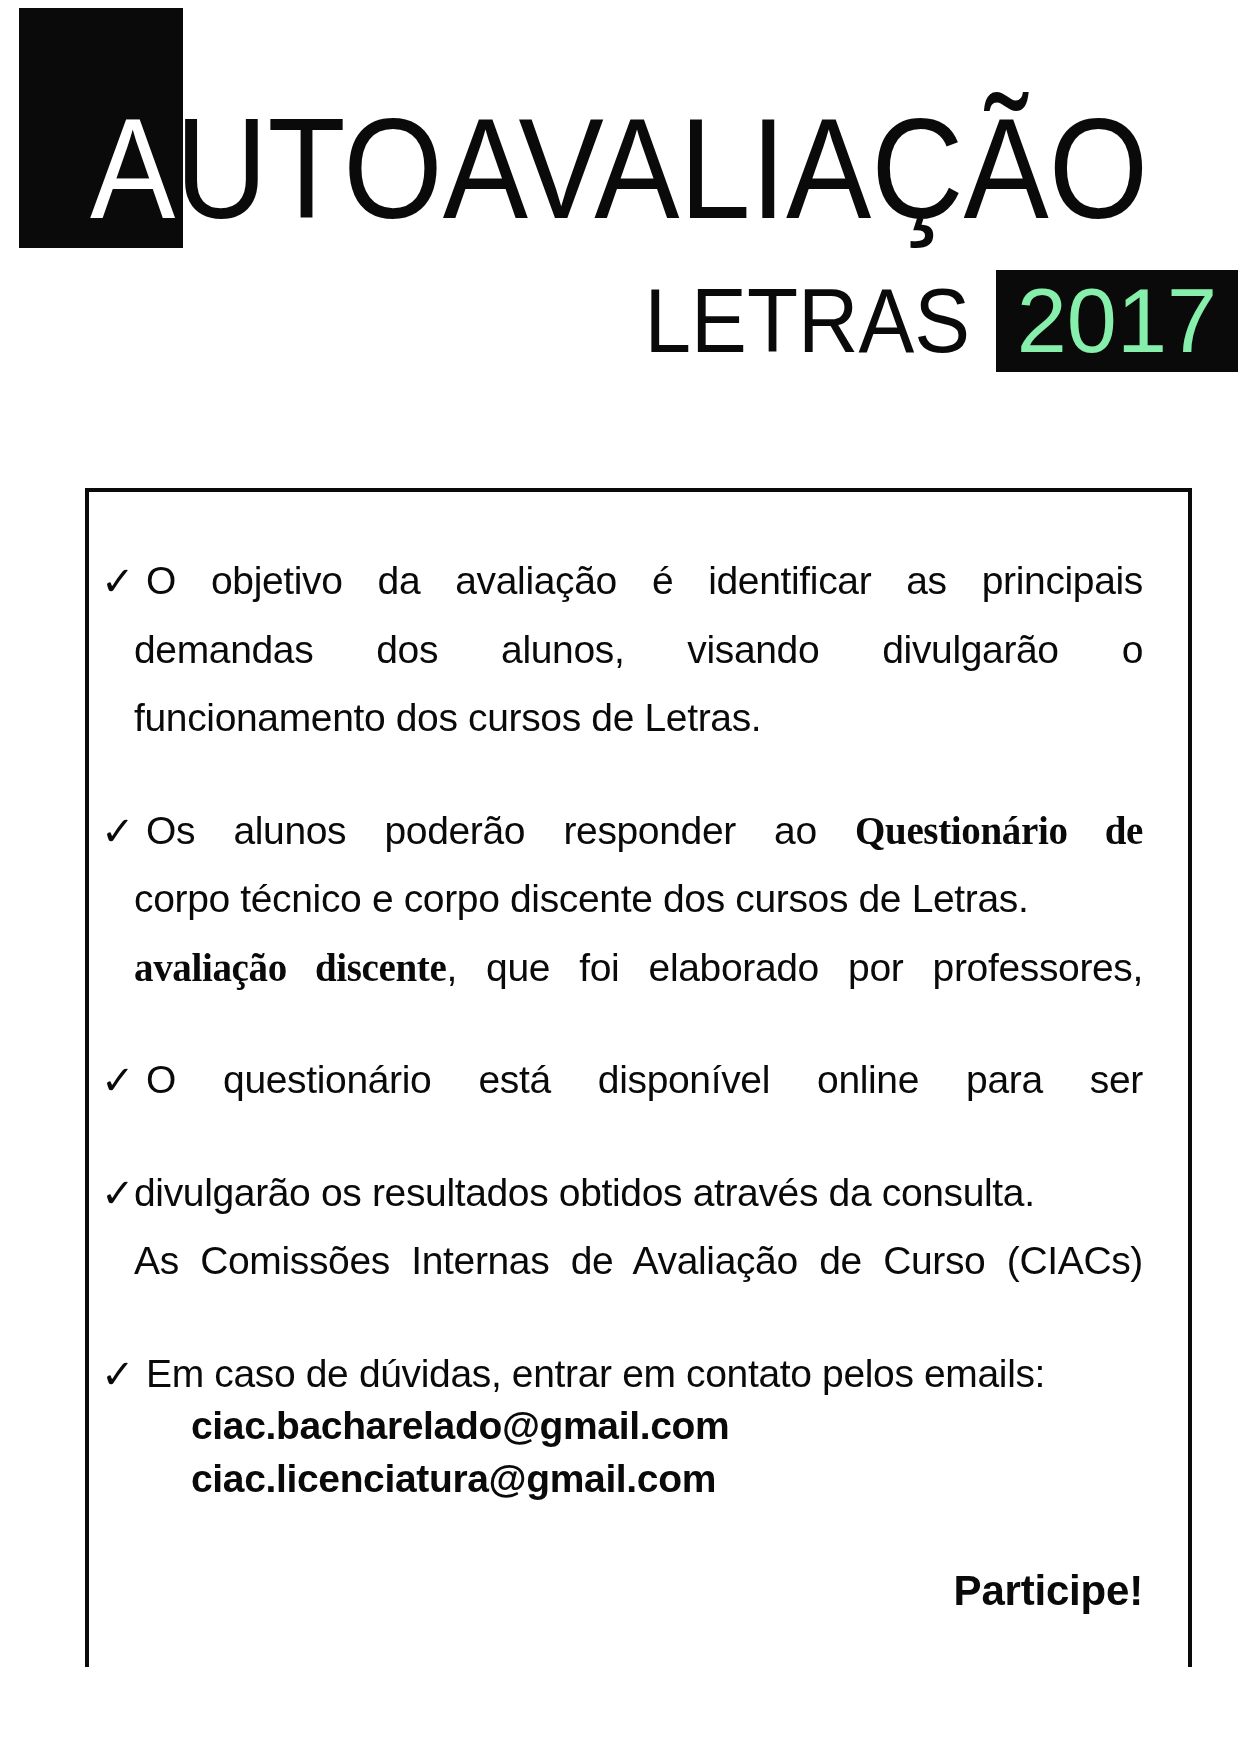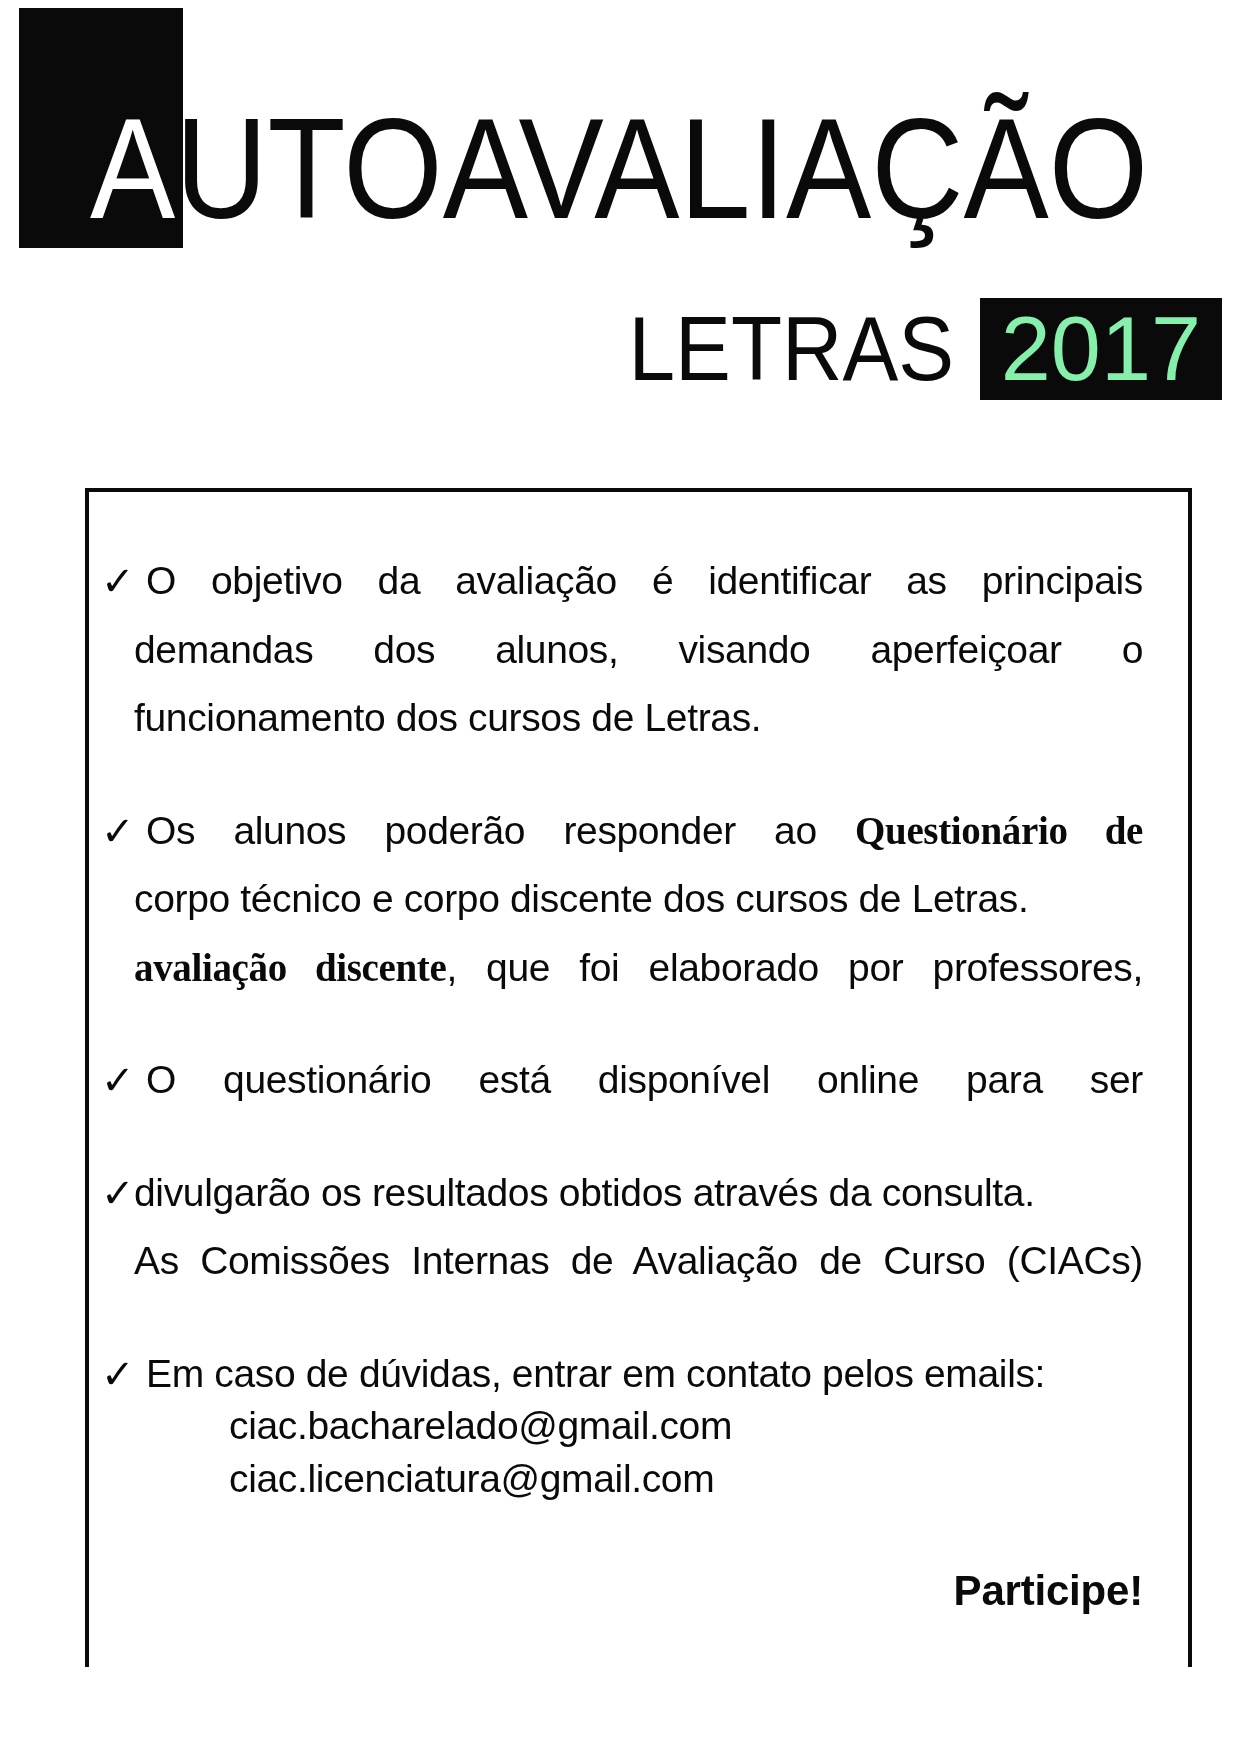--- a/index.html
+++ b/index.html
@@ -18,22 +18,22 @@
   }
   .title{
     position:absolute;left:90px;top:98px;margin:0;
     font-size:142px;line-height:142px;font-weight:400;
     white-space:nowrap;
     transform:scaleX(0.90);transform-origin:0 0;
     color:#0a0a0a;
   }
   .title .hl{color:#ffffff;}
   .subtitle{
-    position:absolute;top:270px;right:18px;height:102px;
-    display:flex;align-items:center;margin-top:28px;
+    position:absolute;top:270px;right:2px;height:102px;
+    display:flex;align-items:center;
   }
   .subtitle .word{
     font-size:90px;line-height:102px;font-weight:400;white-space:nowrap;
     transform:scaleX(0.93);transform-origin:100% 50%;
     margin-right:26px;color:#0a0a0a;
   }
   .year-box{
     background:#0a0a0a;color:#86efac;
     font-size:90px;line-height:102px;font-weight:400;
     padding:0 21px;white-space:nowrap;
@@ -52,21 +52,21 @@
     font-size:39px;line-height:52.5px;letter-spacing:-0.35px;
   }
   .check{
     position:absolute;left:-33px;top:0;
     font-weight:700;font-size:40px;letter-spacing:0;
   }
   .jline{text-align:justify;text-align-last:justify;margin-top:16px;}
   .jline.last{text-align-last:left;}
   .jline.indent{text-indent:12px;}
   .b{font-weight:700;font-family:Liberation Serif, serif;}
-  .email{font-weight:400;margin-left:95px;white-space:nowrap;}
+  .email{font-weight:700;margin-left:57px;white-space:nowrap;}
   .cta{
     margin-top:48px;text-align:right;
     font-weight:700;font-size:42px;line-height:52.5px;letter-spacing:-0.2px;
   }
 </style>
 </head>
 <body>
 
 <div class="page">
 
@@ -77,21 +77,21 @@
       <span class="word">LETRAS</span>
       <span class="year-box"><span>2017</span></span>
     </div>
   </header>
 
   <section class="frame">
     <div id="bullets">
         <div class="bullet">
           <span class="check">✓</span>
           <div class="jline indent"><span>O objetivo da avaliação é identificar as principais</span></div>
-          <div class="jline"><span>demandas dos alunos, visando aperfeiçoar o</span></div>
+          <div class="jline"><span>demandas dos alunos, visando divulgarão o</span></div>
           <div class="jline last"><span>funcionamento dos cursos de Letras.</span></div>
         </div>
         <div class="bullet">
           <span class="check">✓</span>
           <div class="jline indent"><span>Os alunos poderão responder ao </span><span class="b">Questionário de</span></div>
           <div class="jline last"><span>corpo técnico e corpo discente dos cursos de Letras.</span></div>
           <div class="jline"><span class="b">avaliação discente</span><span>, que foi elaborado por professores,</span></div>
         </div>
         <div class="bullet">
           <span class="check">✓</span>

